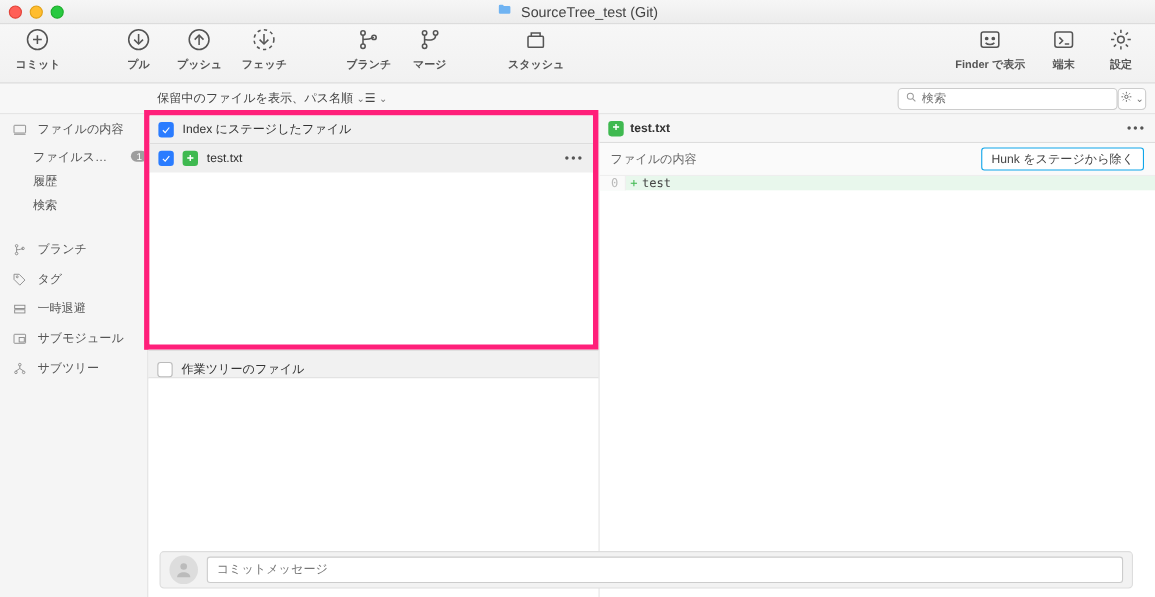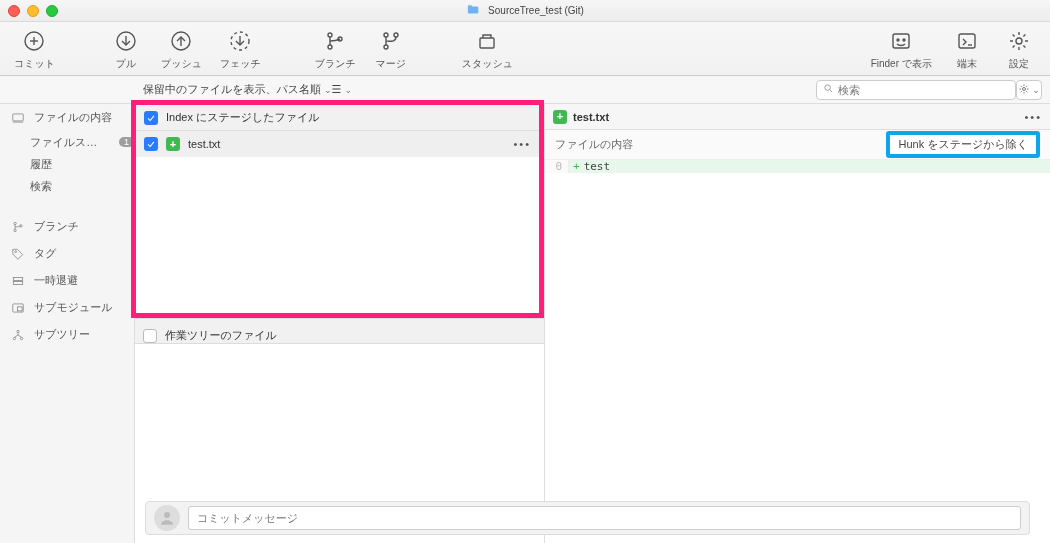--- a/index.html
+++ b/index.html
@@ -5,25 +5,25 @@
   * { box-sizing: border-box; margin: 0; padding: 0; }
   body { font-family: -apple-system, "Helvetica Neue", Arial, sans-serif; font-size: 12px; color: #333; background: #fff; width: 1050px; height: 543px; overflow: hidden; }
   
   
   .titlebar { height: 22px; background: linear-gradient(#f6f6f6,#ececec); border-bottom: 1px solid #d9d9d9; display: flex; align-items: center; padding: 0 8px; position: relative; }
   .traffic { display: flex; gap: 7px; }
   .traffic span { width: 12px; height: 12px; border-radius: 50%; display: inline-block; }
   .tl-close { background: #ff5f57; border: 0.5px solid #e24238; }
   .tl-min { background: #ffbd2e; border: 0.5px solid #e1a116; }
   .tl-max { background: #28c940; border: 0.5px solid #1dad2b; }
-  .titlecenter { position: absolute; left: 50%; transform: translateX(-50%); display: flex; align-items: center; gap: 8px; color: #444; font-size: 10px; }
+  .titlecenter { position: absolute; left: 50%; transform: translateX(-50%); display: flex; align-items: center; gap: 8px; color: #444; font-size: 13px; }
   .folder-icon svg { width: 14px; height: 14px; }
   
   
-  .toolbar { height: 54px; background: linear-gradient(#f7f7f7,#f1f1f1); border-bottom: 1px solid #ccc; display: flex; align-items: center; padding: 0 14px; justify-content: space-between; }
+  .toolbar { height: 54px; background: linear-gradient(#f7f7f7,#f1f1f1); border-bottom: 1px solid #ccc; display: flex; align-items: flex-start; padding: 0 14px; justify-content: space-between; font-weight: bold; }
   .toolbar-left, .toolbar-right { display: flex; align-items: flex-start; gap: 18px; }
   .toolbar-item { display: flex; flex-direction: column; align-items: center; gap: 2px; cursor: pointer; color: #555; font-size: 10px; min-width: 34px; }
   .toolbar-item .tb-icon { width: 28px; height: 28px; display: flex; align-items: center; justify-content: center; color: #555; }
   .toolbar-item .tb-icon svg { stroke: #555; fill: none; stroke-width: 1.4; }
   .toolbar-sep { width: 18px; }
   
   
   .filterbar { height: 28px; background: #f7f7f7; border-bottom: 1px solid #ddd; display: flex; align-items: center; padding: 0 8px; gap: 0; font-size: 11px; }
   .filterbar .spacer { flex: 1; }
   .search-field { width: 200px; height: 20px; border: 1px solid #ccc; border-radius: 4px; background: #fff; display: flex; align-items: center; padding: 0 6px; gap: 4px; color: #999; }
@@ -59,21 +59,21 @@
   .commitbar { position:absolute; left:145px; right:20px; bottom:8px; height:34px; background:#f2f2f2; border:1px solid #ddd; border-radius:4px; display:flex; align-items:center; padding:4px 8px; gap:8px; }
   .avatar { width:26px; height:26px; border-radius:50%; background:#ddd; display:flex; align-items:center; justify-content:center; }
   .avatar svg { fill:#bbb; }
   .commit-input { flex:1; border:1px solid #ccc; border-radius:3px; height:24px; padding:0 8px; font-size:11px; color:#999; background:#fff; }
   
   
   .diffpanel { flex:1; display:flex; flex-direction:column; }
   .diff-head { height:26px; background:#f6f6f6; border-bottom:1px solid #ddd; display:flex; align-items:center; padding:0 8px; gap:6px; font-size:11px; color:#333; }
   .diff-head .more { margin-left:auto; letter-spacing:2px; color:#555; cursor:pointer; }
   .diff-sub { height:30px; background:#fafafa; border-bottom:1px solid #eee; display:flex; align-items:center; padding:0 10px; font-size:11px; color:#666; }
-  .diff-sub .hunk-btn { margin-left:auto; background:#fff; border:4px solid #0ea5e9; border-radius:3px; padding:2px 8px; font-size:11px; color:#444; cursor:pointer; }
+  .diff-sub .hunk-btn { margin-left:auto; background:#fff; border:1px solid #0ea5e9; border-radius:3px; padding:2px 8px; font-size:11px; color:#444; cursor:pointer; }
   .diff-line { display:flex; font-family: Menlo, monospace; font-size:11px; }
   .diff-line .ln { width:24px; text-align:right; color:#bbb; padding-right:6px; background:#fafafa; border-right:1px solid #eee; }
   .diff-line.added { background:#e8f7ec; }
   .diff-line .sign { color:#3fb950; padding:0 4px; }
   .diff-line .code { color:#444; }
   
   .chev { font-size:9px; color:#777; }
 </style>
 </head>
 <body>

